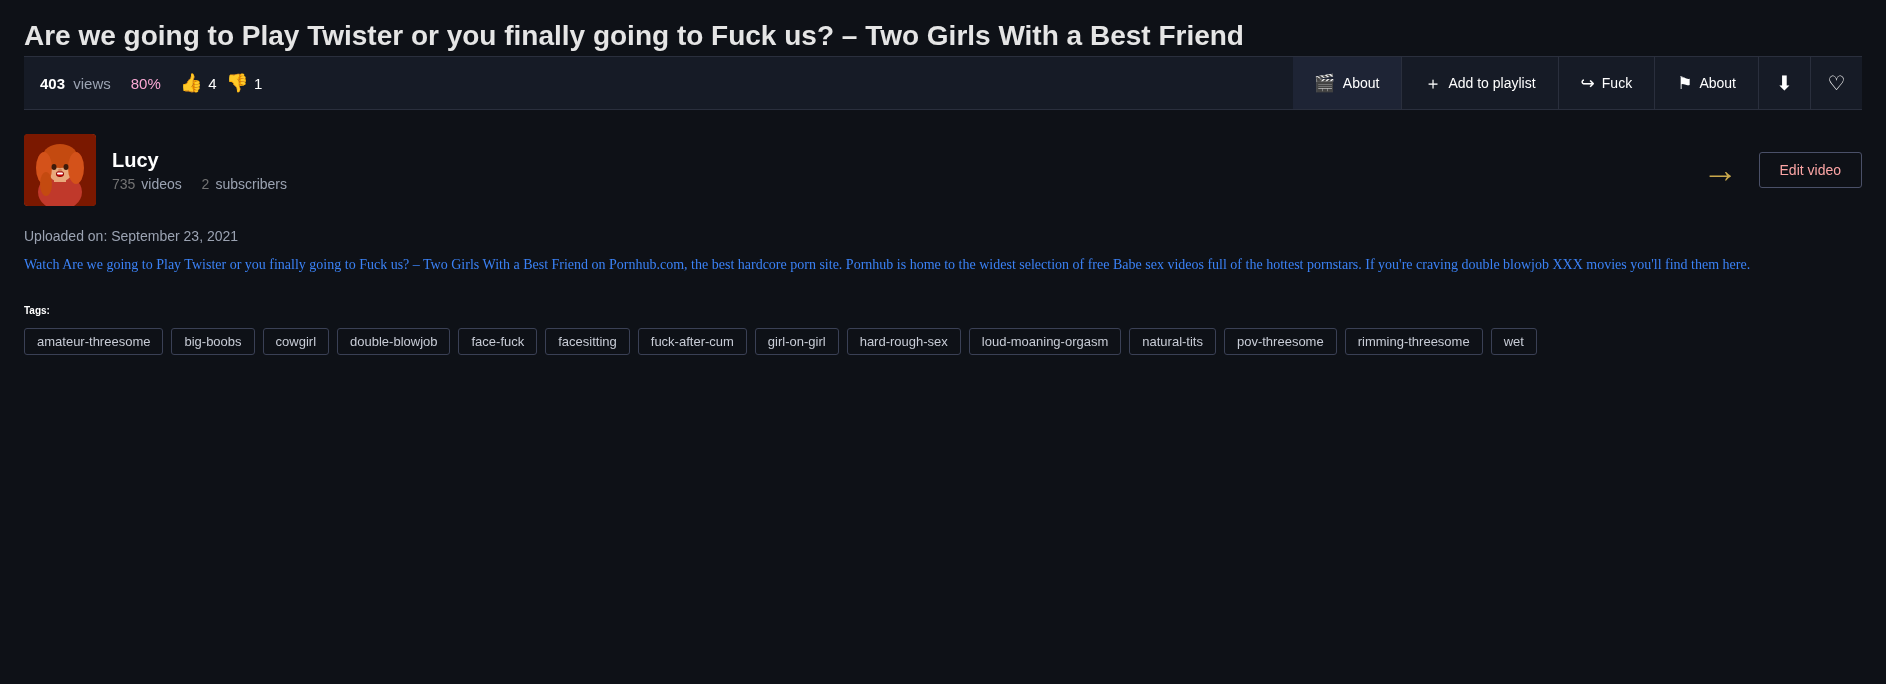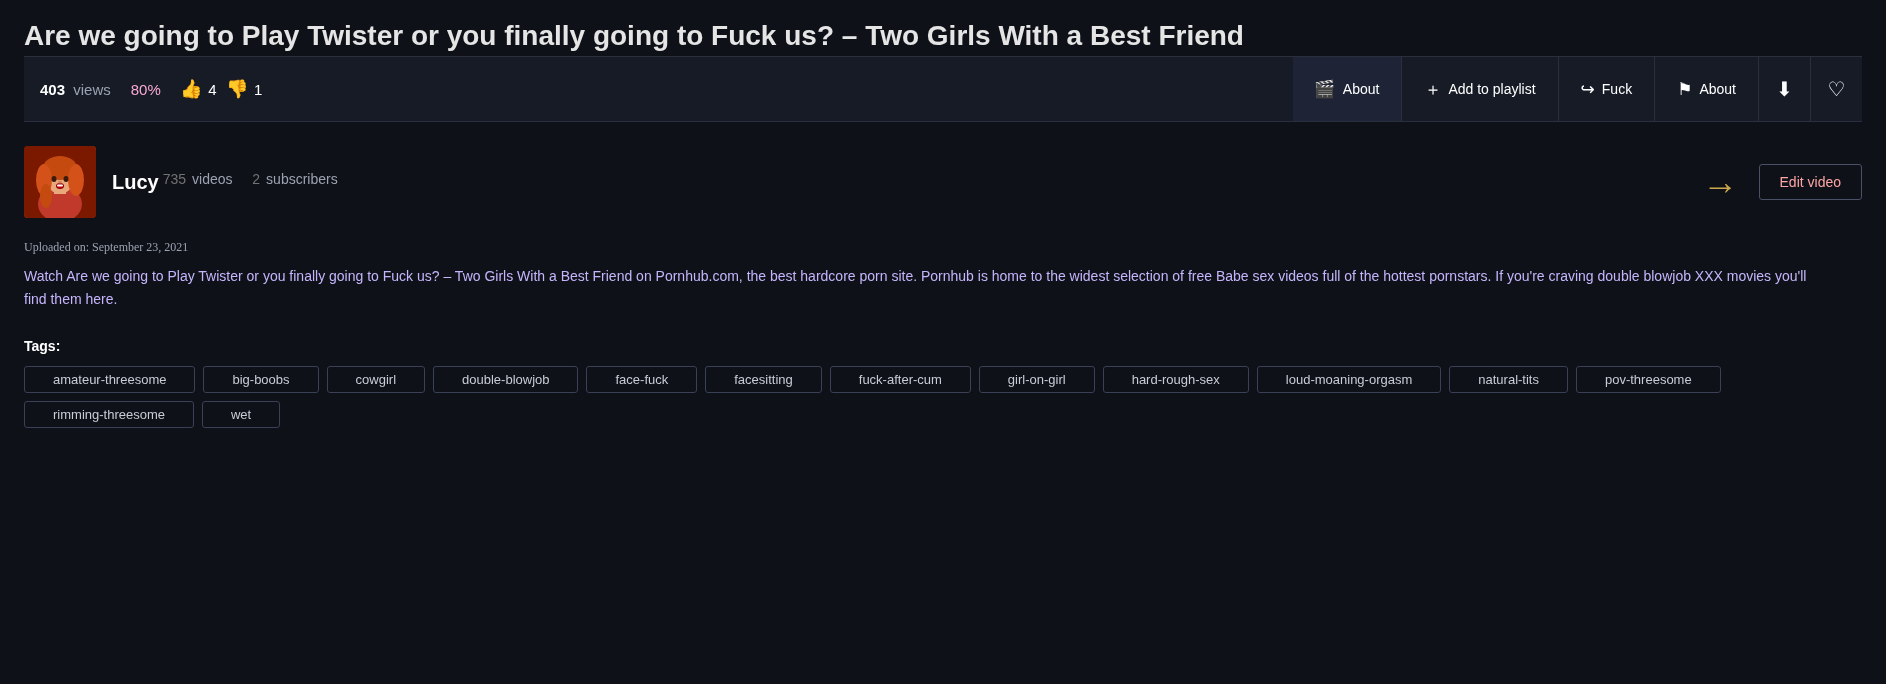--- a/index.html
+++ b/index.html
@@ -23,21 +23,21 @@
       margin-bottom: 2px;
       line-height: 1.3;
     }
 
     .action-bar {
       display: flex;
       align-items: center;
       background-color: #161b26;
       border-top: 1px solid #2a2f3d;
       border-bottom: 1px solid #2a2f3d;
-      height: 66px;
+      height: 54px;
       margin-bottom: 0;
     }
 
     .stats-section {
       display: flex;
       align-items: center;
       flex: 1;
       padding: 0 16px;
       gap: 20px;
     }
@@ -145,20 +145,21 @@
       margin-right: 16px;
     }
 
     .avatar-figure {
       width: 72px;
       height: 72px;
     }
 
     .channel-info {
       display: flex;
+      flex-direction: column;
       gap: 4px;
     }
 
     .channel-name {
       font-size: 20px;
       font-weight: 600;
       color: #ffffff;
     }
 
     .channel-meta {
@@ -190,57 +191,57 @@
       background: transparent;
       border: 1px solid #4a5068;
       color: #fca5a5;
       padding: 9px 20px;
       font-size: 14px;
       cursor: pointer;
       border-radius: 3px;
     }
 
     .upload-date {
-      font-size: 12px;
+      font-size: 14px;
       color: #9ba3b2;
       margin-bottom: 10px;
       padding-top: 4px;
-      font-family: Liberation Serif, serif;
     }
 
     .description {
       font-size: 14px;
-      color: #c4b5fd;
+      color: #3b82f6;
       line-height: 1.6;
       max-width: 1800px;
       margin-bottom: 28px;
+      font-family: Liberation Serif, serif;
     }
 
     .tags-section {
       margin-top: 10px;
     }
 
     .tags-label {
-      font-size: 14px;
+      font-size: 10px;
       font-weight: 600;
       color: #ffffff;
       margin-bottom: 12px;
     }
 
     .tags-container {
       display: flex;
       flex-wrap: wrap;
       gap: 8px;
     }
 
     .tag-item {
       background: transparent;
       border: 1px solid #3a4055;
       color: #c8ccd6;
-      padding: 5px 28px;
+      padding: 5px 12px;
       font-size: 13px;
       border-radius: 3px;
       cursor: pointer;
       white-space: nowrap;
     }
   </style>
 </head>
 <body>
 
 <div class="page-container">

